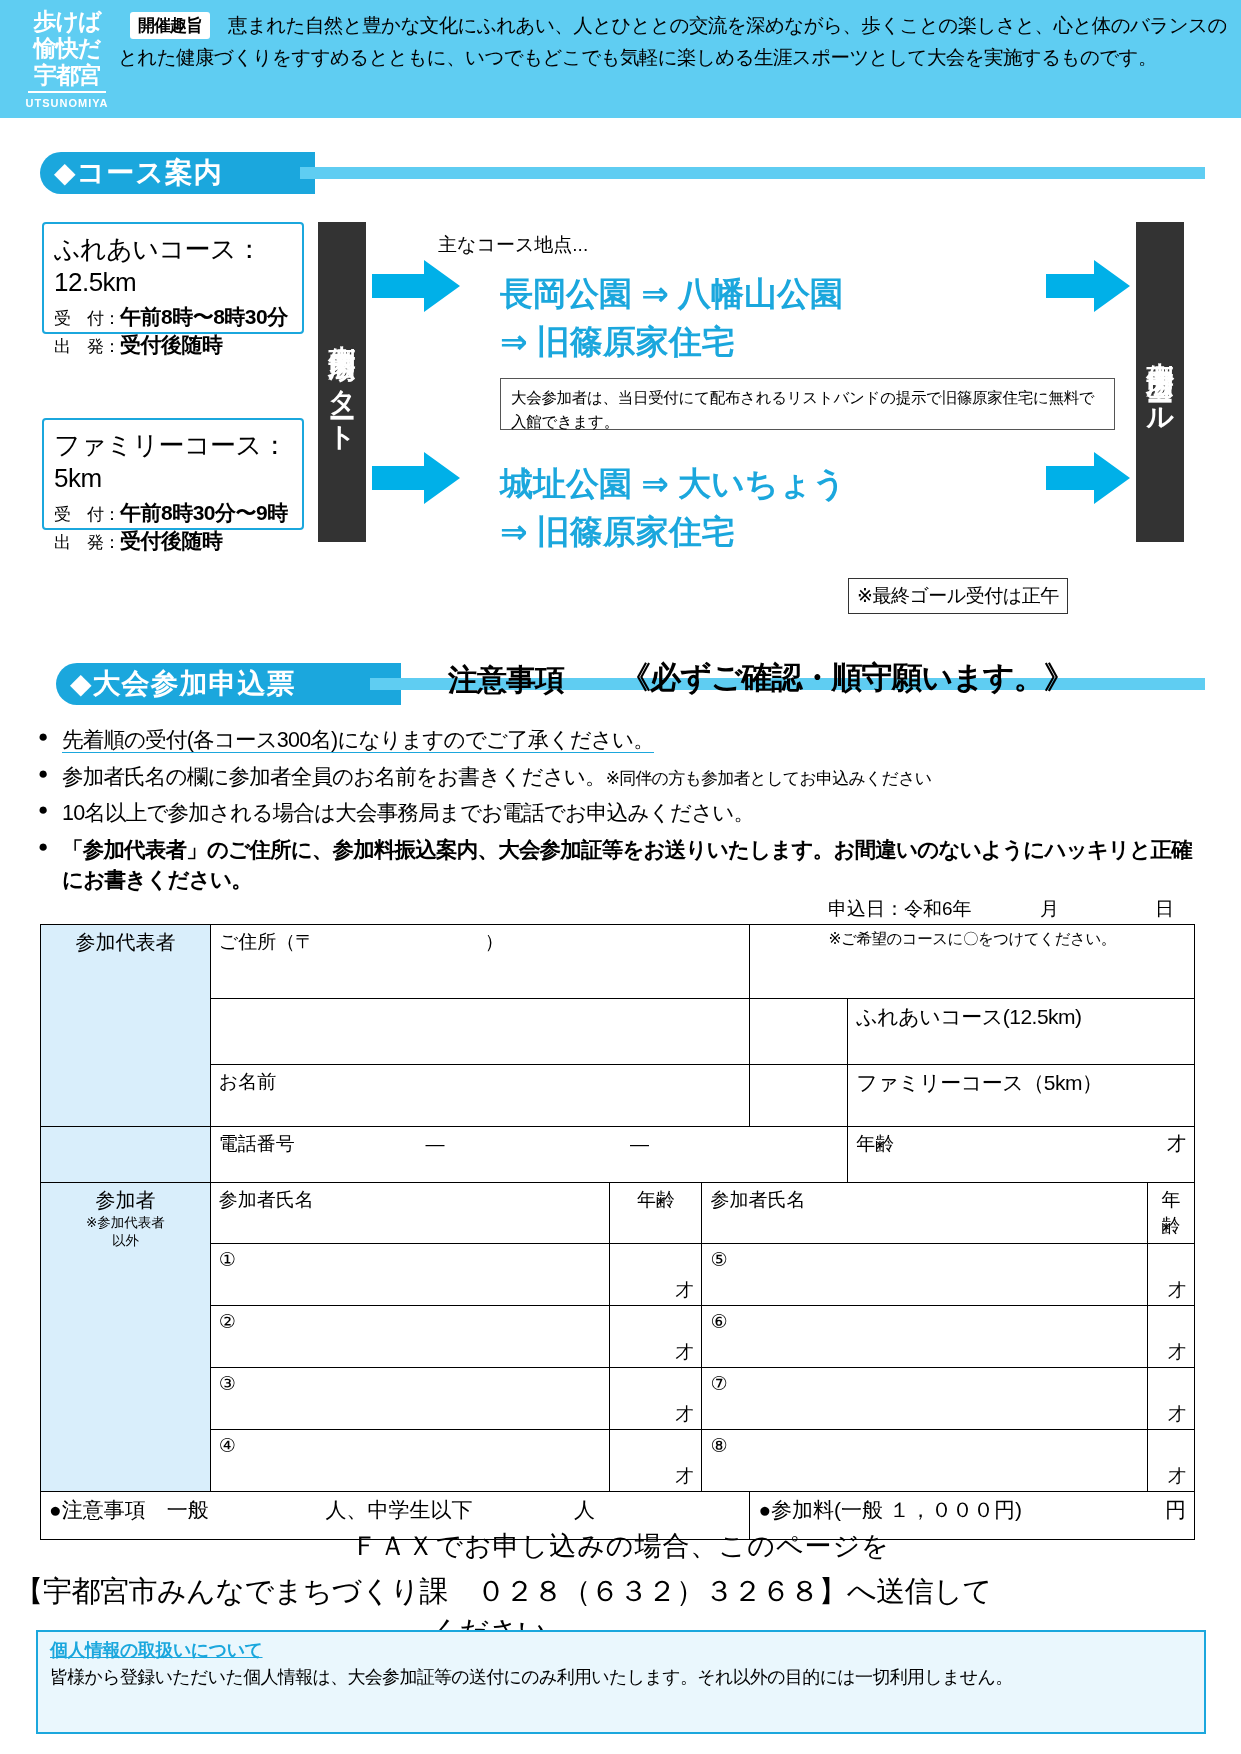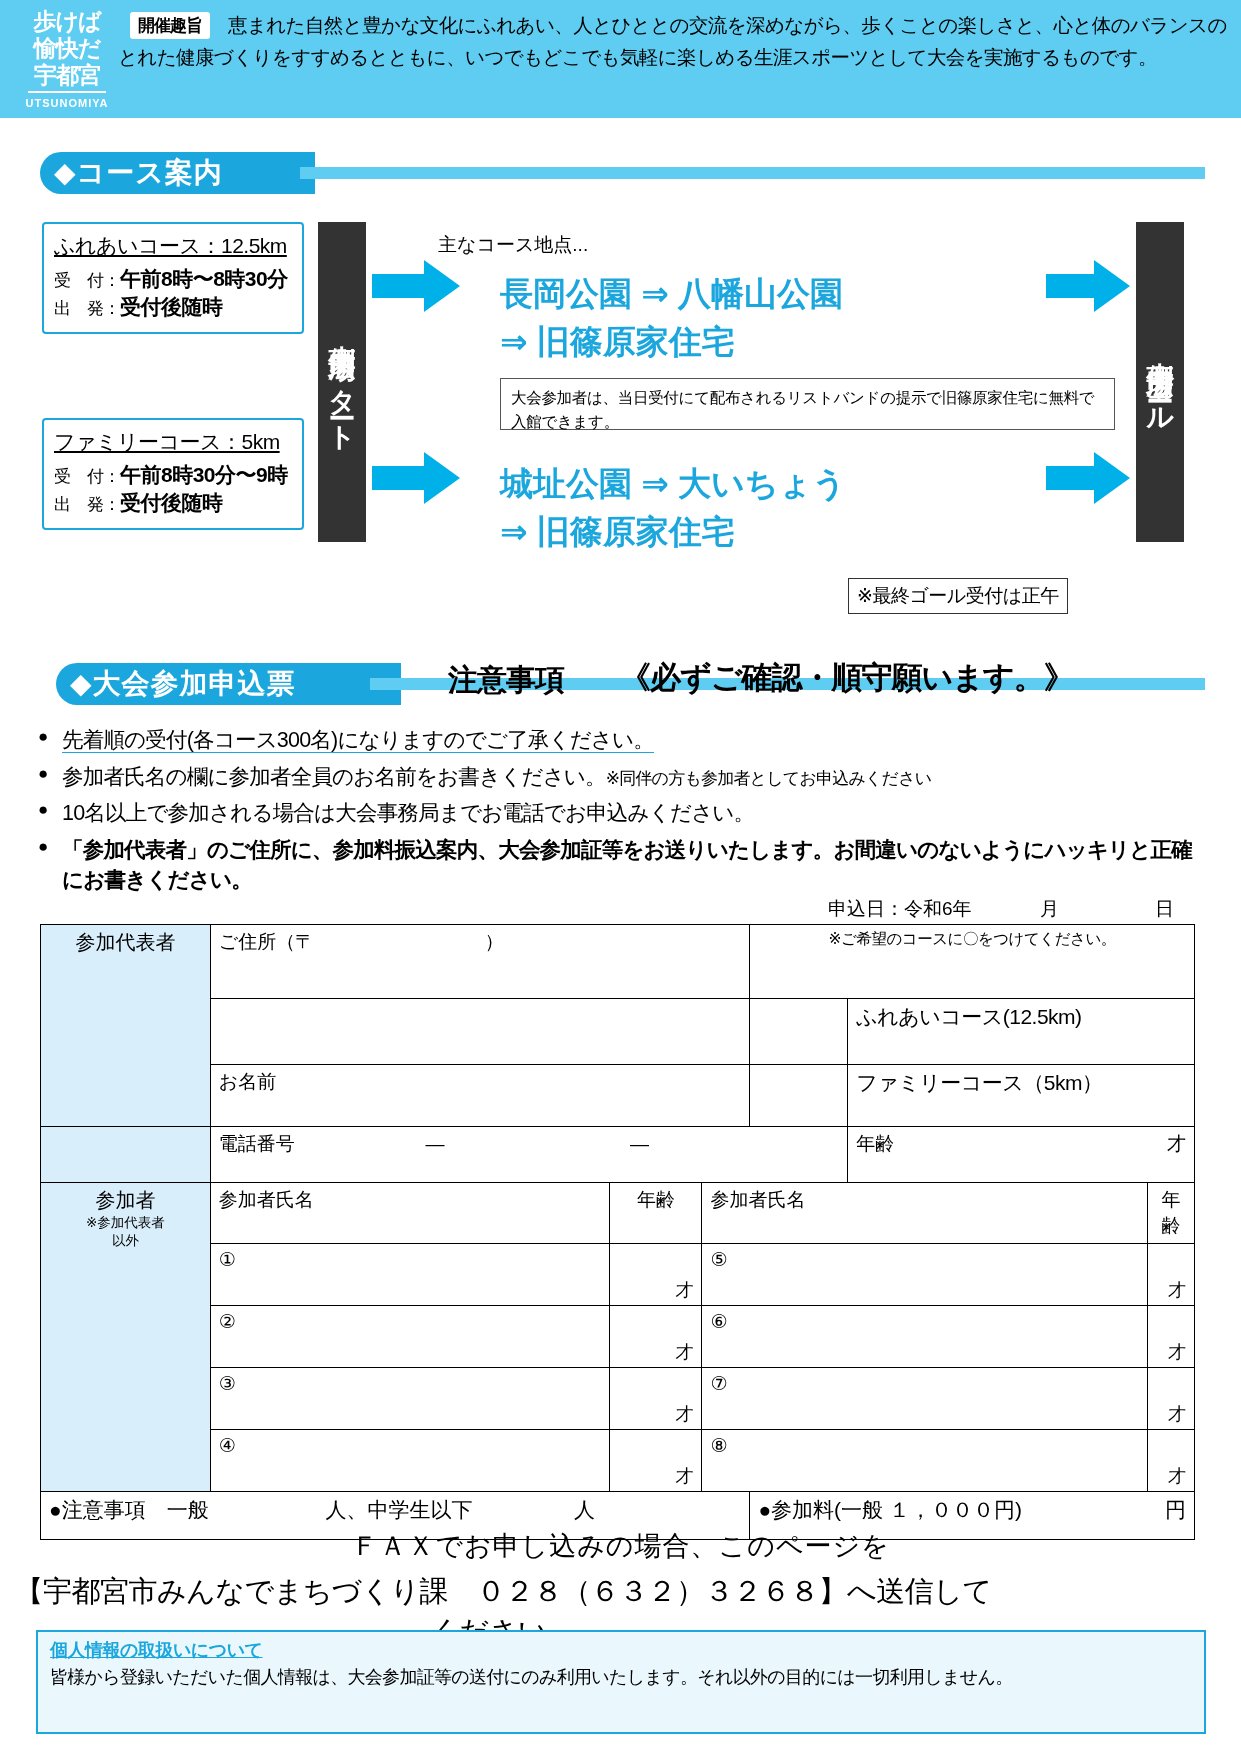--- a/index.html
+++ b/index.html
@@ -44,21 +44,21 @@
     border-radius:22px 0 0 22px;
   }
   .ribbon-tail {
     position:absolute; height:12px; background:#5fcdf2;
   }
   
   .course-box {
     position:absolute; border:2px solid #1ba7dd; background:#ffffff;
     border-radius:4px; padding:8px 10px;
   }
-  .cb-title { font-size:21px; letter-spacing:-0.5px; margin-bottom:5px;text-decoration:underline; }
+  .cb-title { font-size:26px; letter-spacing:-0.5px; margin-bottom:5px; }
   .cb-row { font-size:18px; letter-spacing:-0.5px; white-space:nowrap; }
   .cb-row b { font-size:21px; font-weight:bold; }
   .cb-lbl { font-size:17px; }
   .vert-black {
     position:absolute; background:#333333; color:#ffffff;
     writing-mode:vertical-rl; text-orientation:upright;
     font-weight:bold; font-size:27px; letter-spacing:3px;
     display:flex; align-items:center; justify-content:center;
   }
   .arrow {

